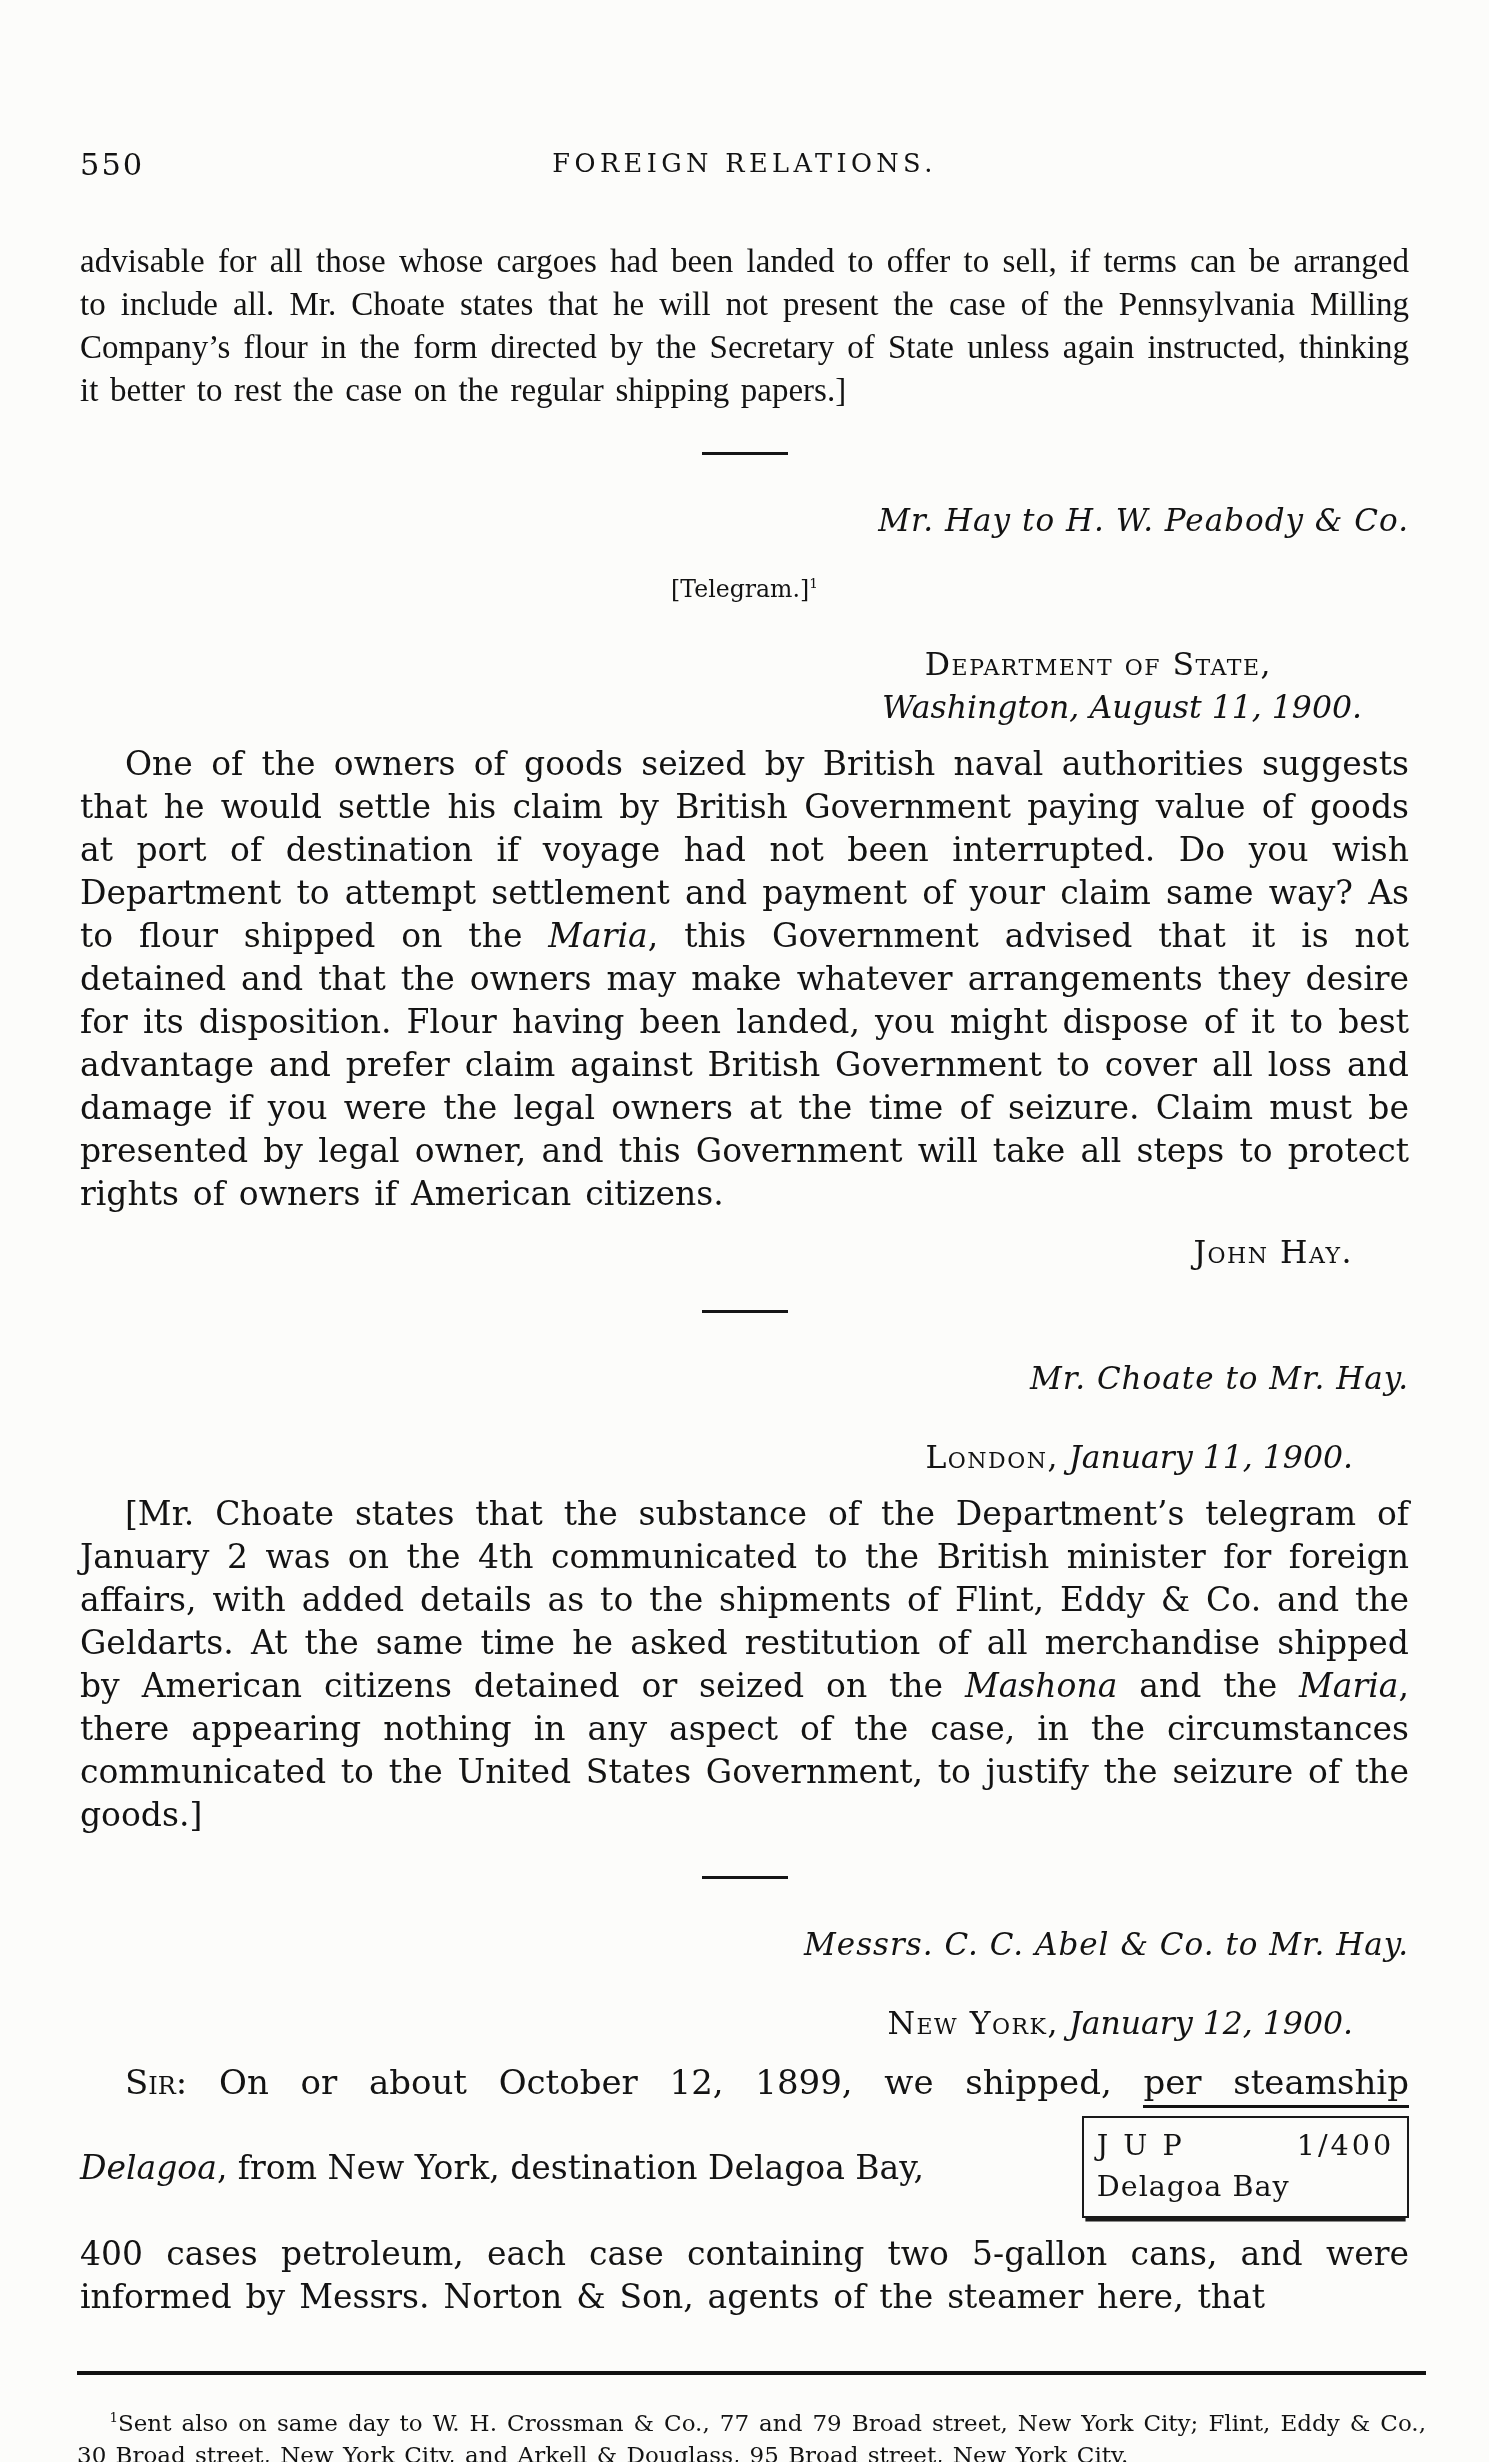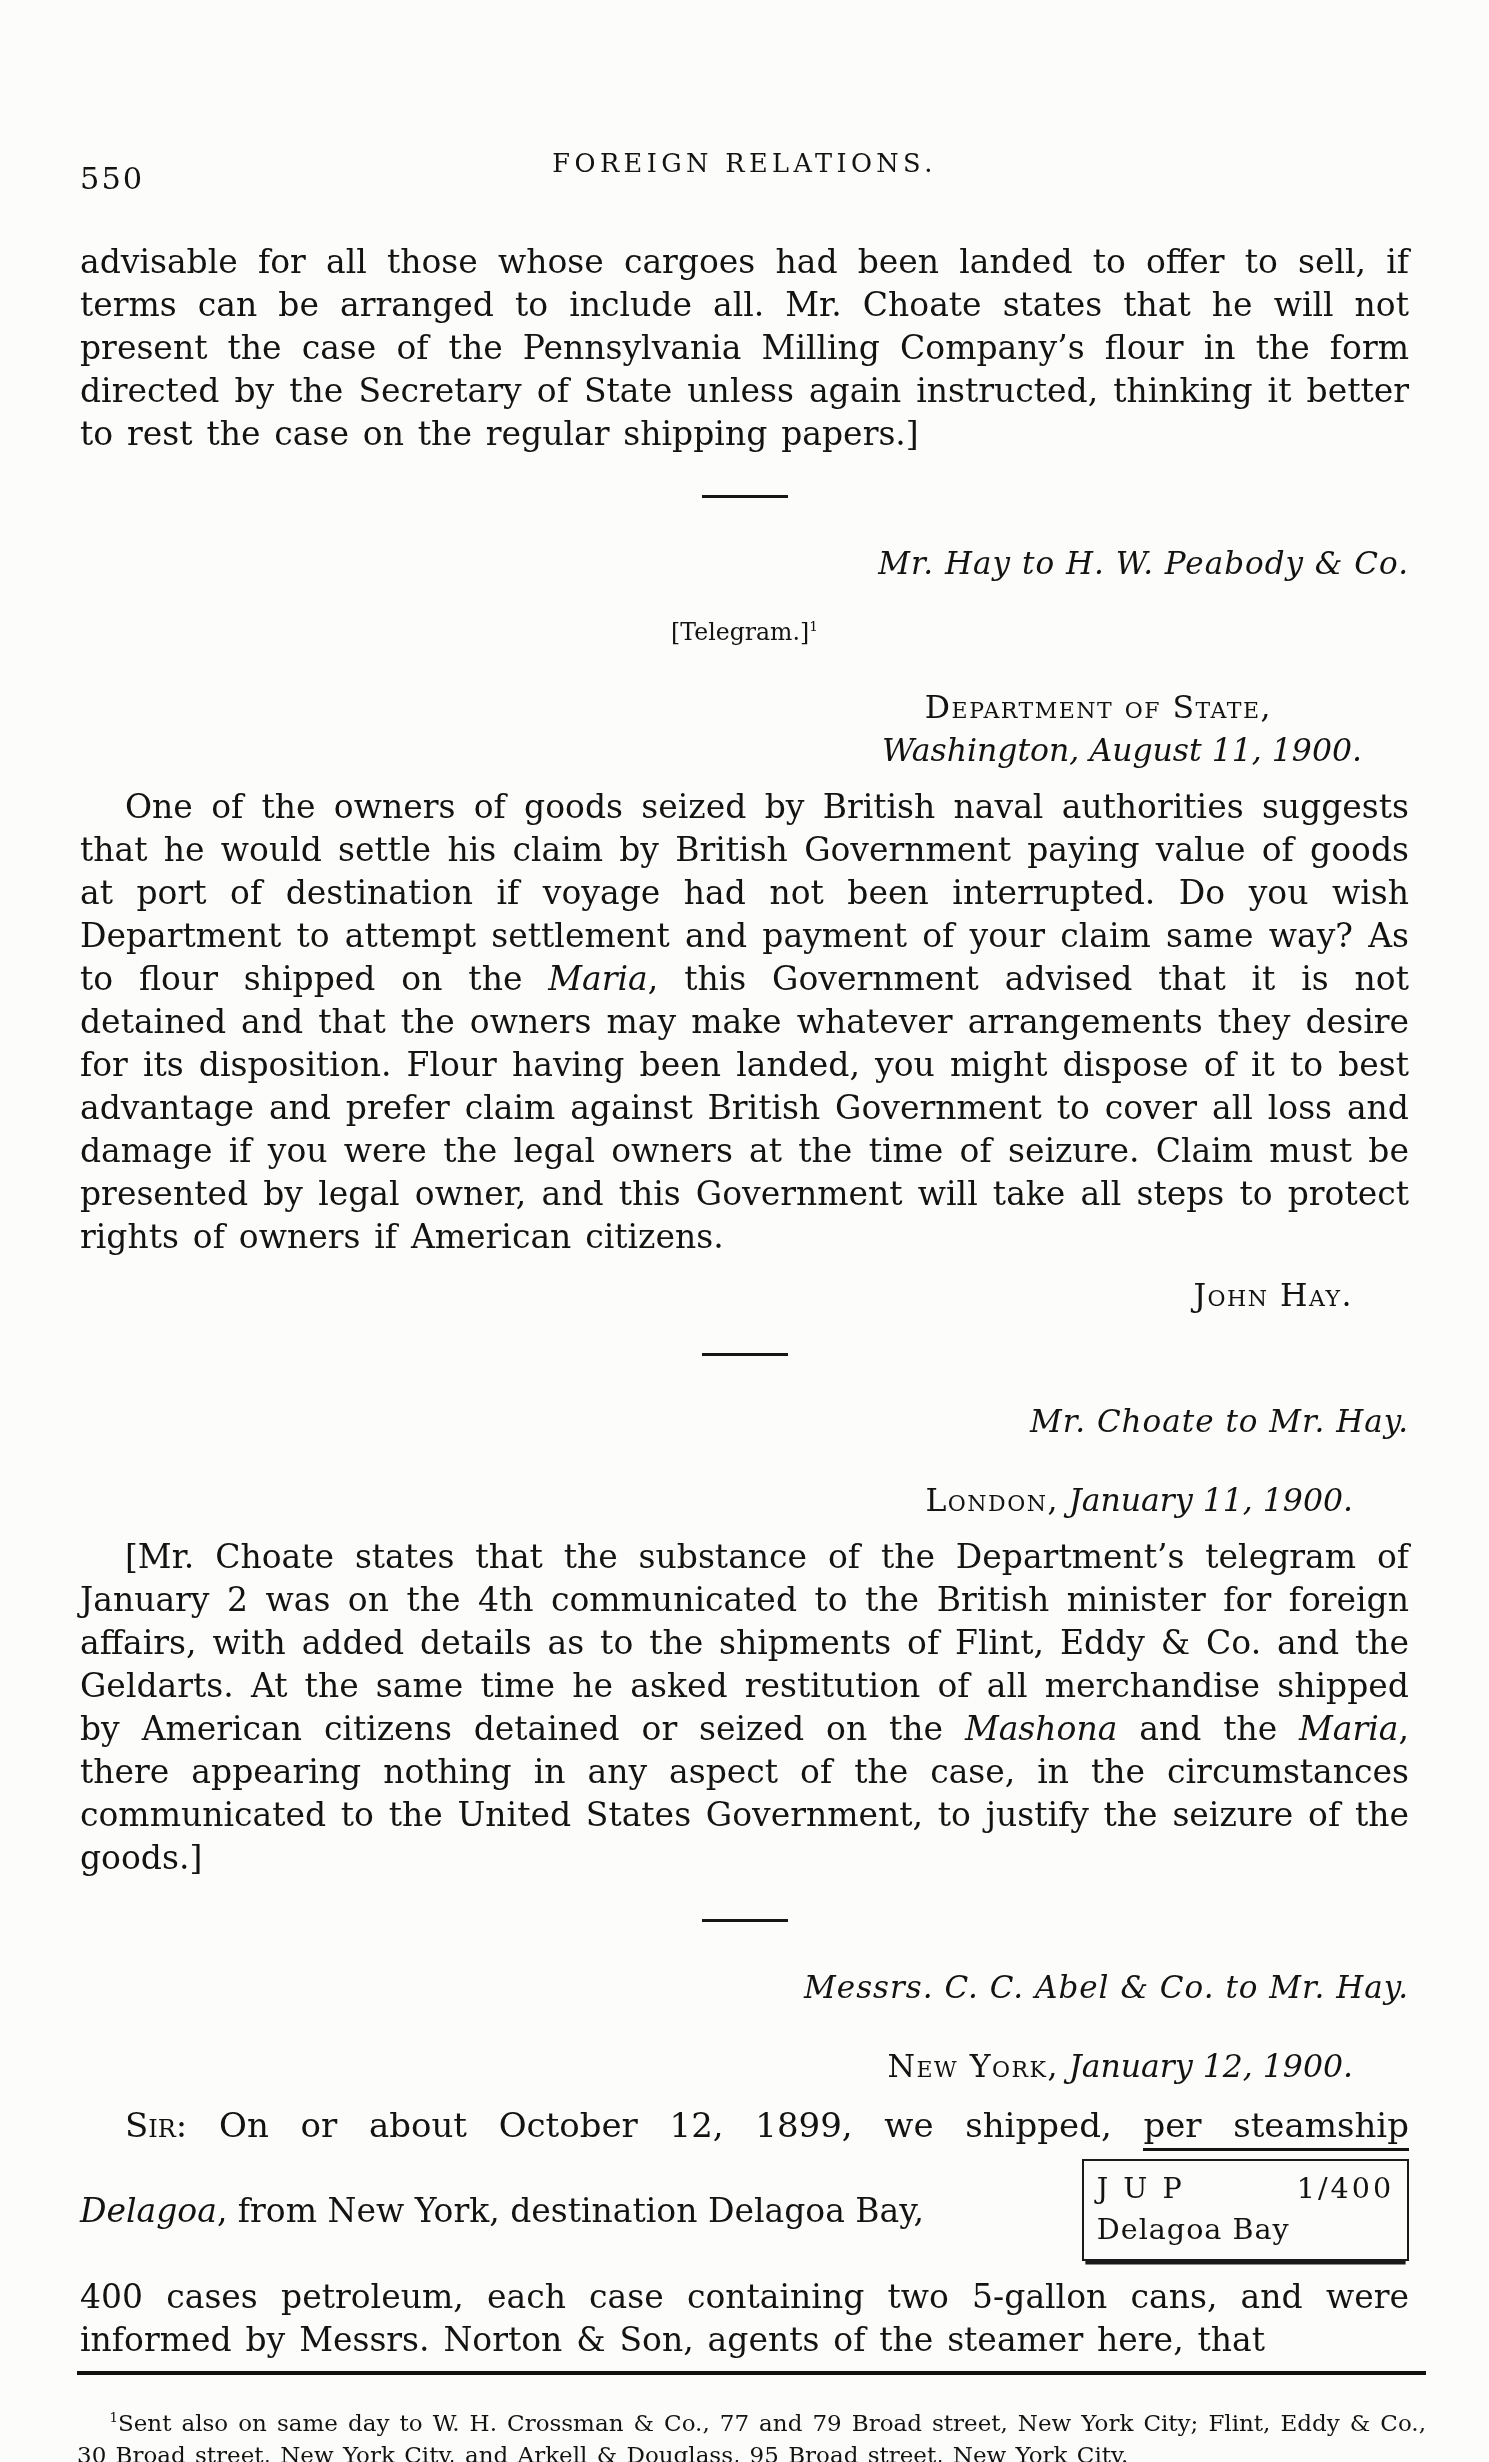--- a/index.html
+++ b/index.html
@@ -20,36 +20,36 @@
     padding: 145px 80px 0 80px;
   }
   .it  { font-style: italic; }
   .sc  { font-variant: small-caps; }
   .ul  { border-bottom: 3px solid #131313; padding-bottom: 3px; }
   sup  { font-size: 0.58em; vertical-align: super; }
 
   
   .header { position: relative; height: 37px; }
   .pagenum {
-    position: absolute; left: 0; top: 16px;
+    position: absolute; left: 0; top: 2px;
     font-size: 30.5px; letter-spacing: 2px;
   }
   .runhead {
     position: absolute; left: 50%; top: 3px;
     transform: translateX(-50%);
     font-size: 25.6px; letter-spacing: 4.4px; white-space: nowrap;
   }
 
   
   .para {
     margin: 0; text-align: justify;
     font-size: 33px; line-height: 43px;
     word-spacing: 3.4px;
   }
-  .intro { margin-top: 58px; }
+  .intro { margin-top: 58px; font-family: Liberation Serif, serif; }
   .indent { text-indent: 45px; }
 
   
   .rule {
     border: none; border-top: 3.4px solid #161616;
     width: 86px; margin: 40px auto 0 auto;
   }
 
   .letter-head {
     margin: 47px 0 0 0; text-align: right;

